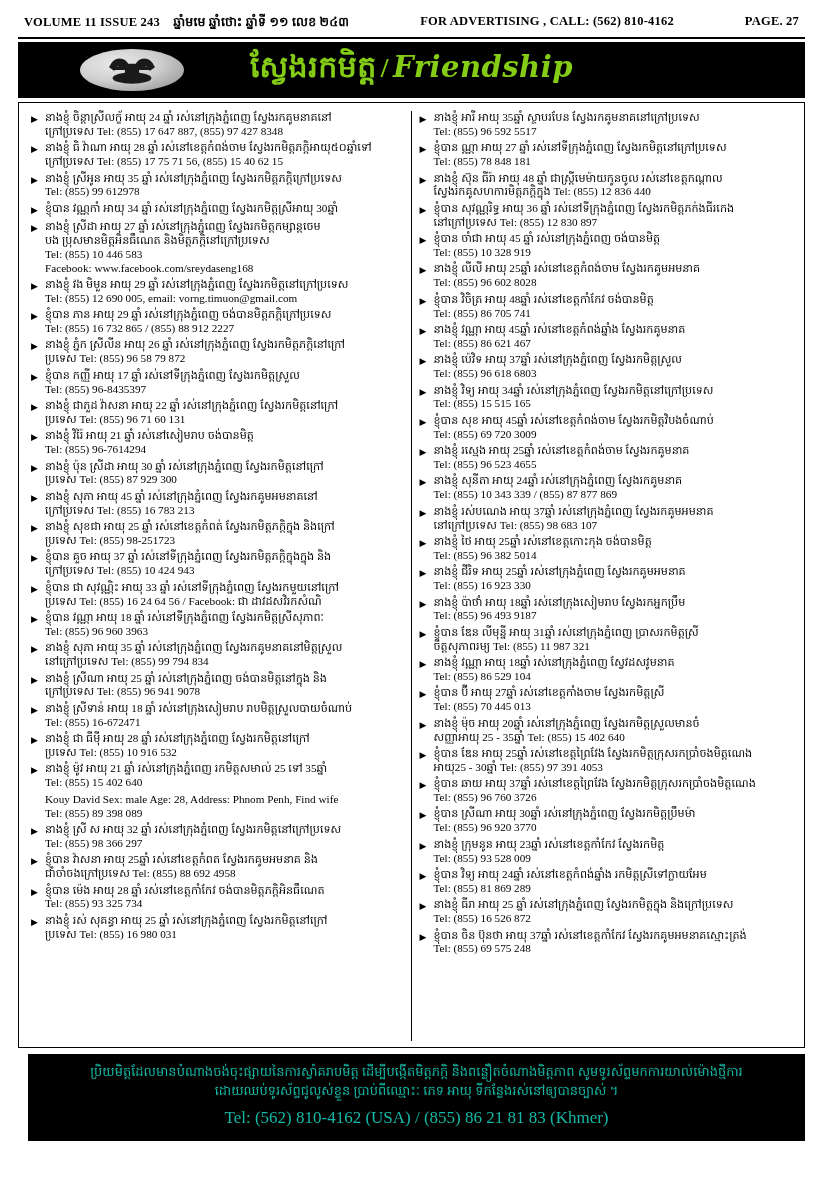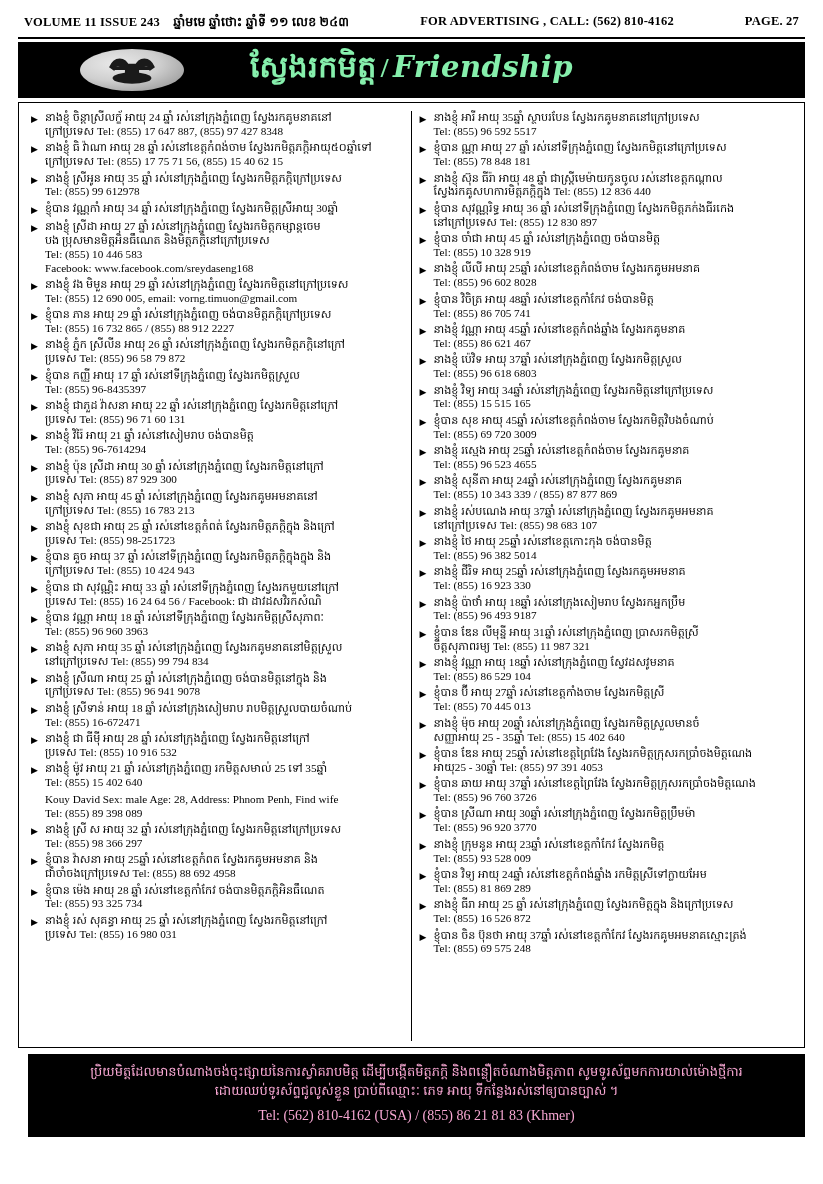--- a/index.html
+++ b/index.html
@@ -62,21 +62,21 @@
     width: 104px;
     height: 42px;
     border-radius: 50%;
     background: radial-gradient(ellipse at 35% 35%, #e9e9e9 0%, #cfcfcf 45%, #a8a8a8 75%, #8a8a8a 100%);
     display: flex;
     align-items: center;
     justify-content: center;
   }
   .phone-icon { width: 58px; height: 30px; display: block; }
   .mast-title {
-    color: #86efac;
+    color: #84cc16;
     font-size: 30px;
     font-weight: bold;
     letter-spacing: .5px;
     white-space: nowrap;
   }
   .mast-title .khm { font-size: 30px; }
   .mast-title .slash { font-size: 28px; padding: 0 4px; }
   .mast-title .eng {
     font-family: "DejaVu Serif", serif;
     font-style: italic;
@@ -114,30 +114,30 @@
   .etext {
     flex: 1 1 auto;
     font-size: 11.2px;
     font-family: "Liberation Serif", serif;
   }
   .etext .ln { display: block; }
 
   
   .footer {
     background: #000;
-    color: #f9a8d4;
+    color: #14b8a6;
     margin-top: 6px;
     padding: 9px 26px 11px 26px;
     text-align: center;
     line-height: 1.45;
     margin-left: 10px;
   }
   .footer .f1 { font-size: 13px; }
   .footer .f2 { font-size: 13px; }
-  .footer .f3 { font-size: 14px; margin-top: 5px; font-family: "Liberation Serif", serif; }
+  .footer .f3 { font-size: 17px; margin-top: 5px; font-family: "Liberation Serif", serif; }
 </style>
 </head>
 <body>
 
 <div class="page">
 
   <div class="topbar">
     <div class="tb-left">
       <span>VOLUME 11  ISSUE 243</span>
       <span class="tb-khmer">ឆ្នាំមមេ ឆ្នាំថោះ ឆ្នាំទី ១១ លេខ ២៤៣</span>

